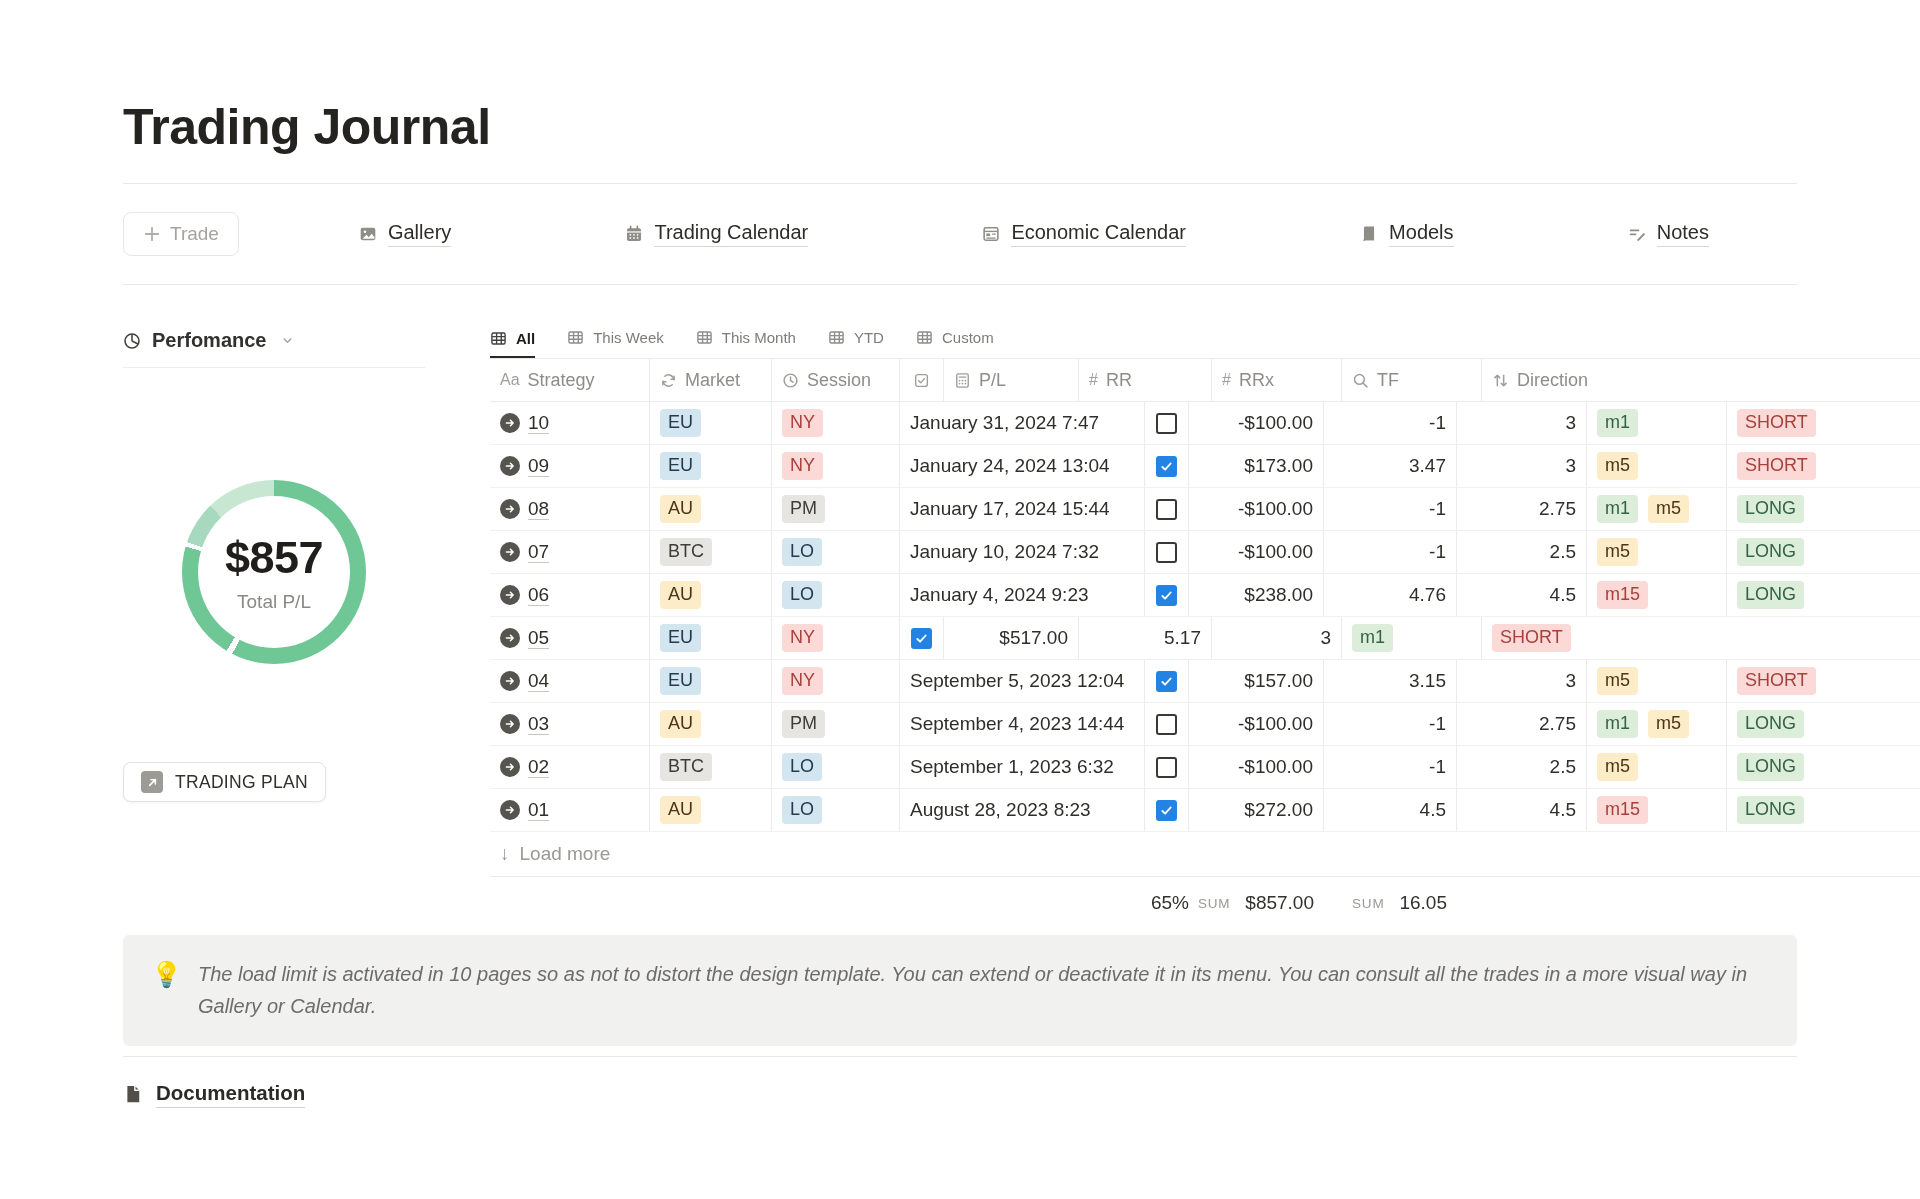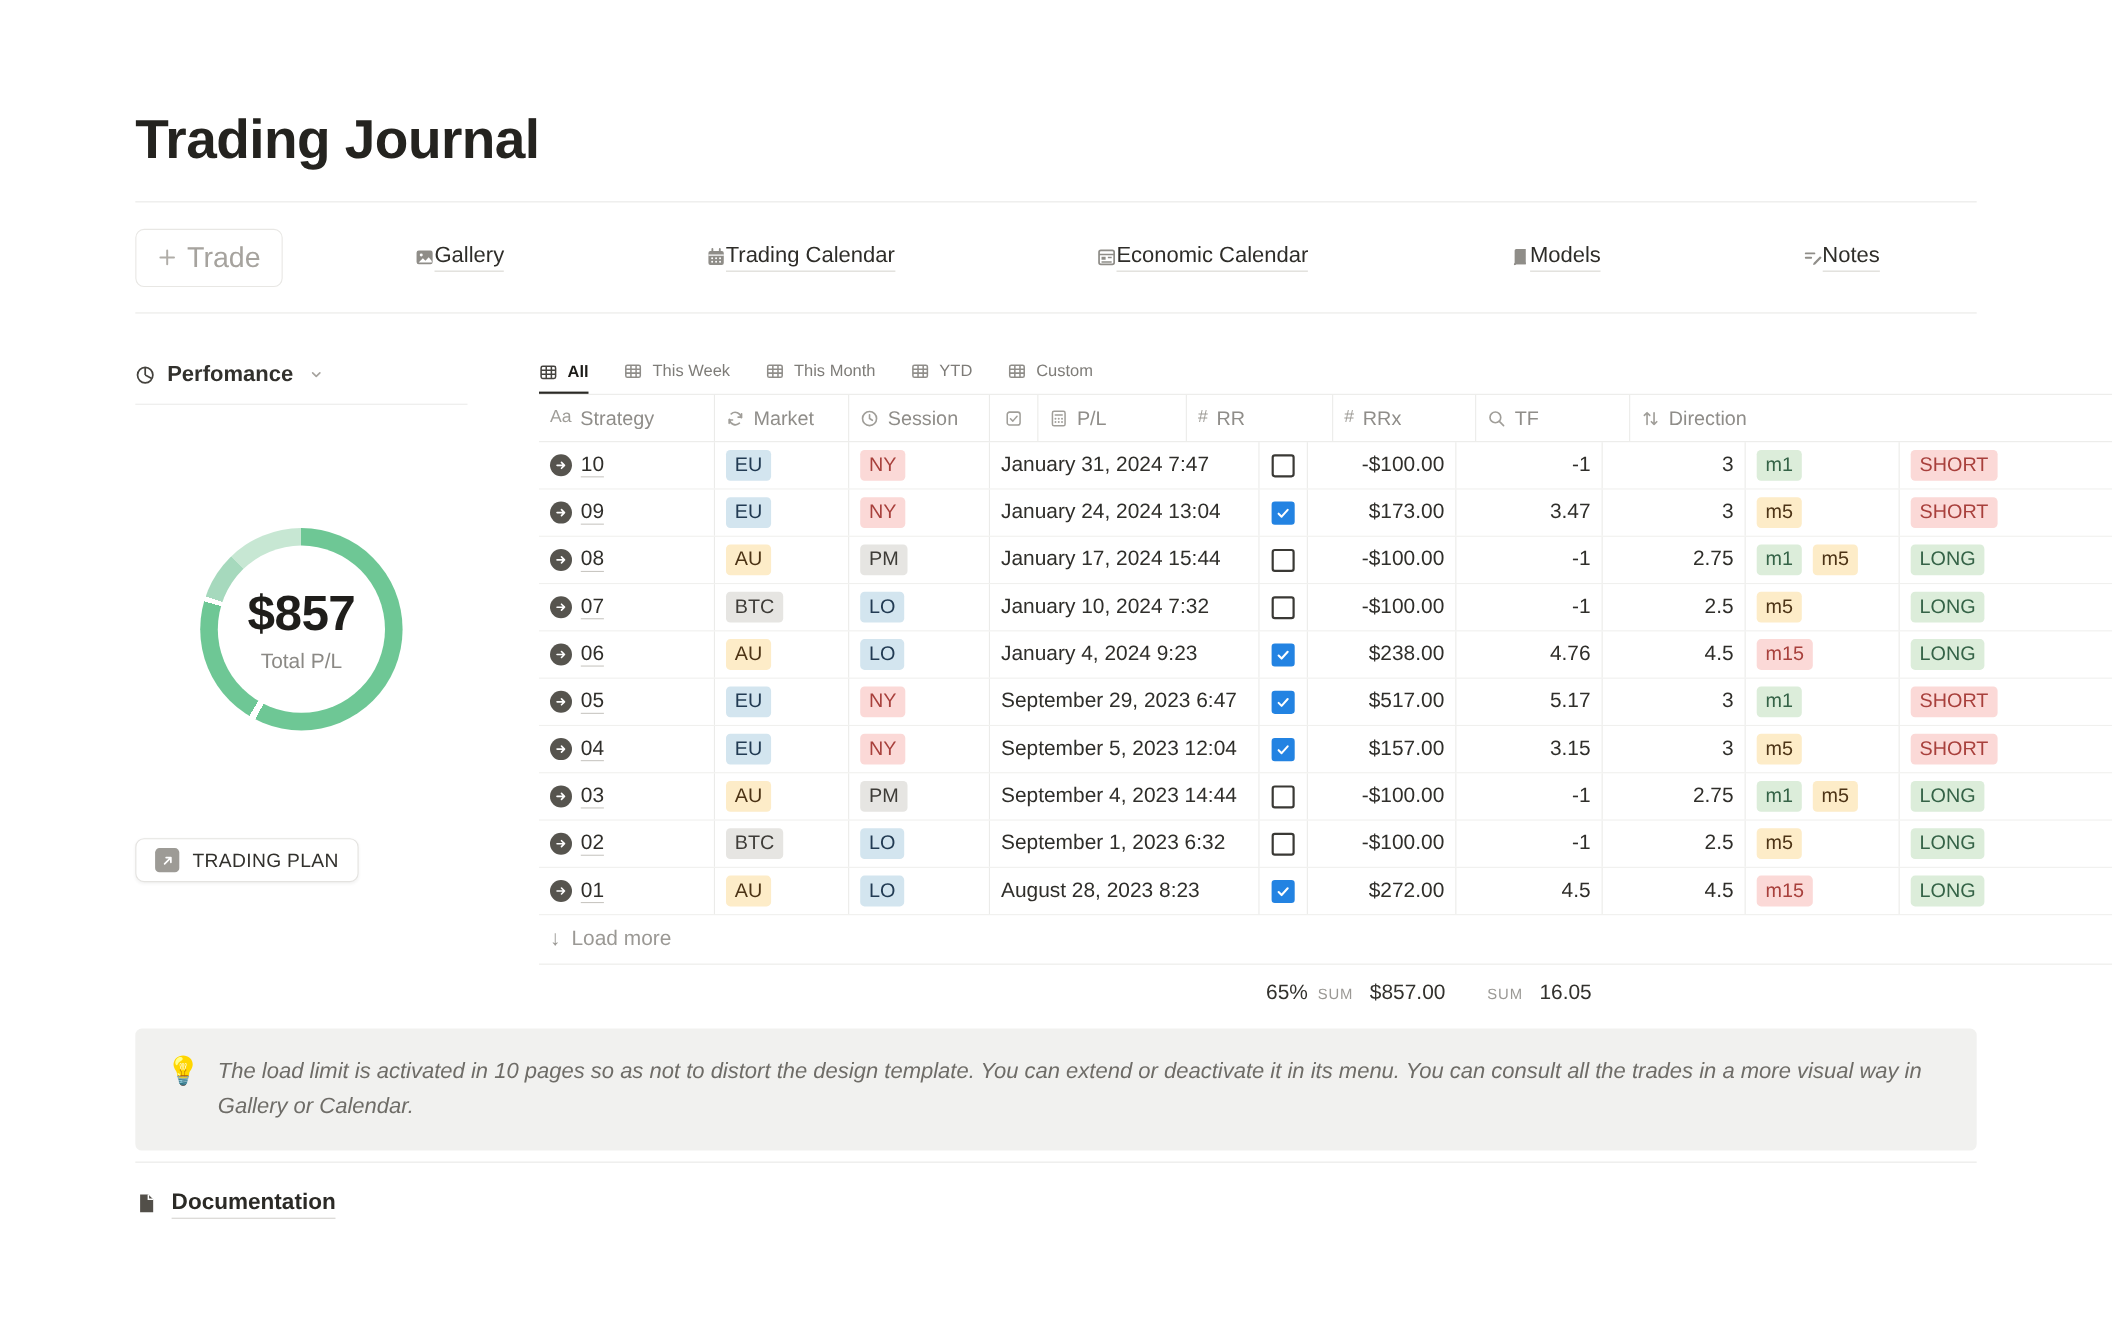--- a/index.html
+++ b/index.html
@@ -7,25 +7,25 @@
     width:1920px;height:1199px;position:relative;overflow:hidden;background:#ffffff;
     font-family:"Liberation Sans","DejaVu Sans",sans-serif;color:#37352f;
   }
   .hr{height:1px;background:#e9e9e7;margin-left:123px;width:1674px}
   .title{font-size:50px;font-weight:700;letter-spacing:-0.5px;color:#24231f;
     margin:100px 0 28px 123px;line-height:1.1}
   
   .nav{display:flex;align-items:center;justify-content:space-between;box-sizing:border-box;
     margin-left:123px;width:1674px;height:100px;padding-right:88px}
   .trade-btn{display:inline-flex;align-items:center;gap:9px;background:#fff;
-    border:1px solid #e8e7e4;border-radius:8px;padding:10px 19px;font-size:26px;color:#a6a39e;
+    border:1px solid #e8e7e4;border-radius:8px;padding:10px 19px;font-size:19px;color:#a6a39e;
     font-family:inherit;cursor:pointer}
   .trade-btn .icn{color:#b0ada8}
   .nav-links{display:flex;flex:1;justify-content:space-between;margin-left:120px;align-items:center}
-  .nav-link{display:inline-flex;align-items:center;font-size:20px;color:#2e2d29;cursor:pointer}
+  .nav-link{display:inline-flex;align-items:center;gap:11px;font-size:20px;color:#2e2d29;cursor:pointer}
   .nav-link .icn{color:#8f8d88}
   .nav-link .lbl{border-bottom:1px solid #d8d6d1;padding-bottom:2px}
   
   .main{position:relative;height:650px}
   .left{position:absolute;left:123px;top:44px;width:302px}
   .perf-row{display:flex;align-items:center;gap:11px;font-size:20px;font-weight:600;color:#32312d;
     padding-bottom:15px;border-bottom:1px solid #ececea;cursor:pointer}
   .perf-row .perf-icn{color:#44423d}
   .perf-row .chev{color:#a6a39e;margin-left:2px}
   .donut-wrap{display:flex;justify-content:center;margin-top:112px}
@@ -543,23 +543,20 @@
                 </svg>
               </span>
               <span class="strat">05</span>
             </div>
             <div class="cell c1">
               <span class="tag tag-blue">EU</span>
             </div>
             <div class="cell c2">
               <span class="tag tag-red">NY</span>
             </div>
-            <div class="cell c3">
-              <span>September 29, 2023 6:47</span>
-            </div>
             <div class="cell c4">
               <span class="cb on">
                 <svg viewBox="0 0 16 16" fill="none" stroke="#ffffff" stroke-width="2" stroke-linecap="round" stroke-linejoin="round">
                   <path d="M3.6 8.5l2.9 2.9 5.9-6.6"></path>
                 </svg>
               </span>
             </div>
             <div class="cell c5">
               <span>$517.00</span>
             </div>

